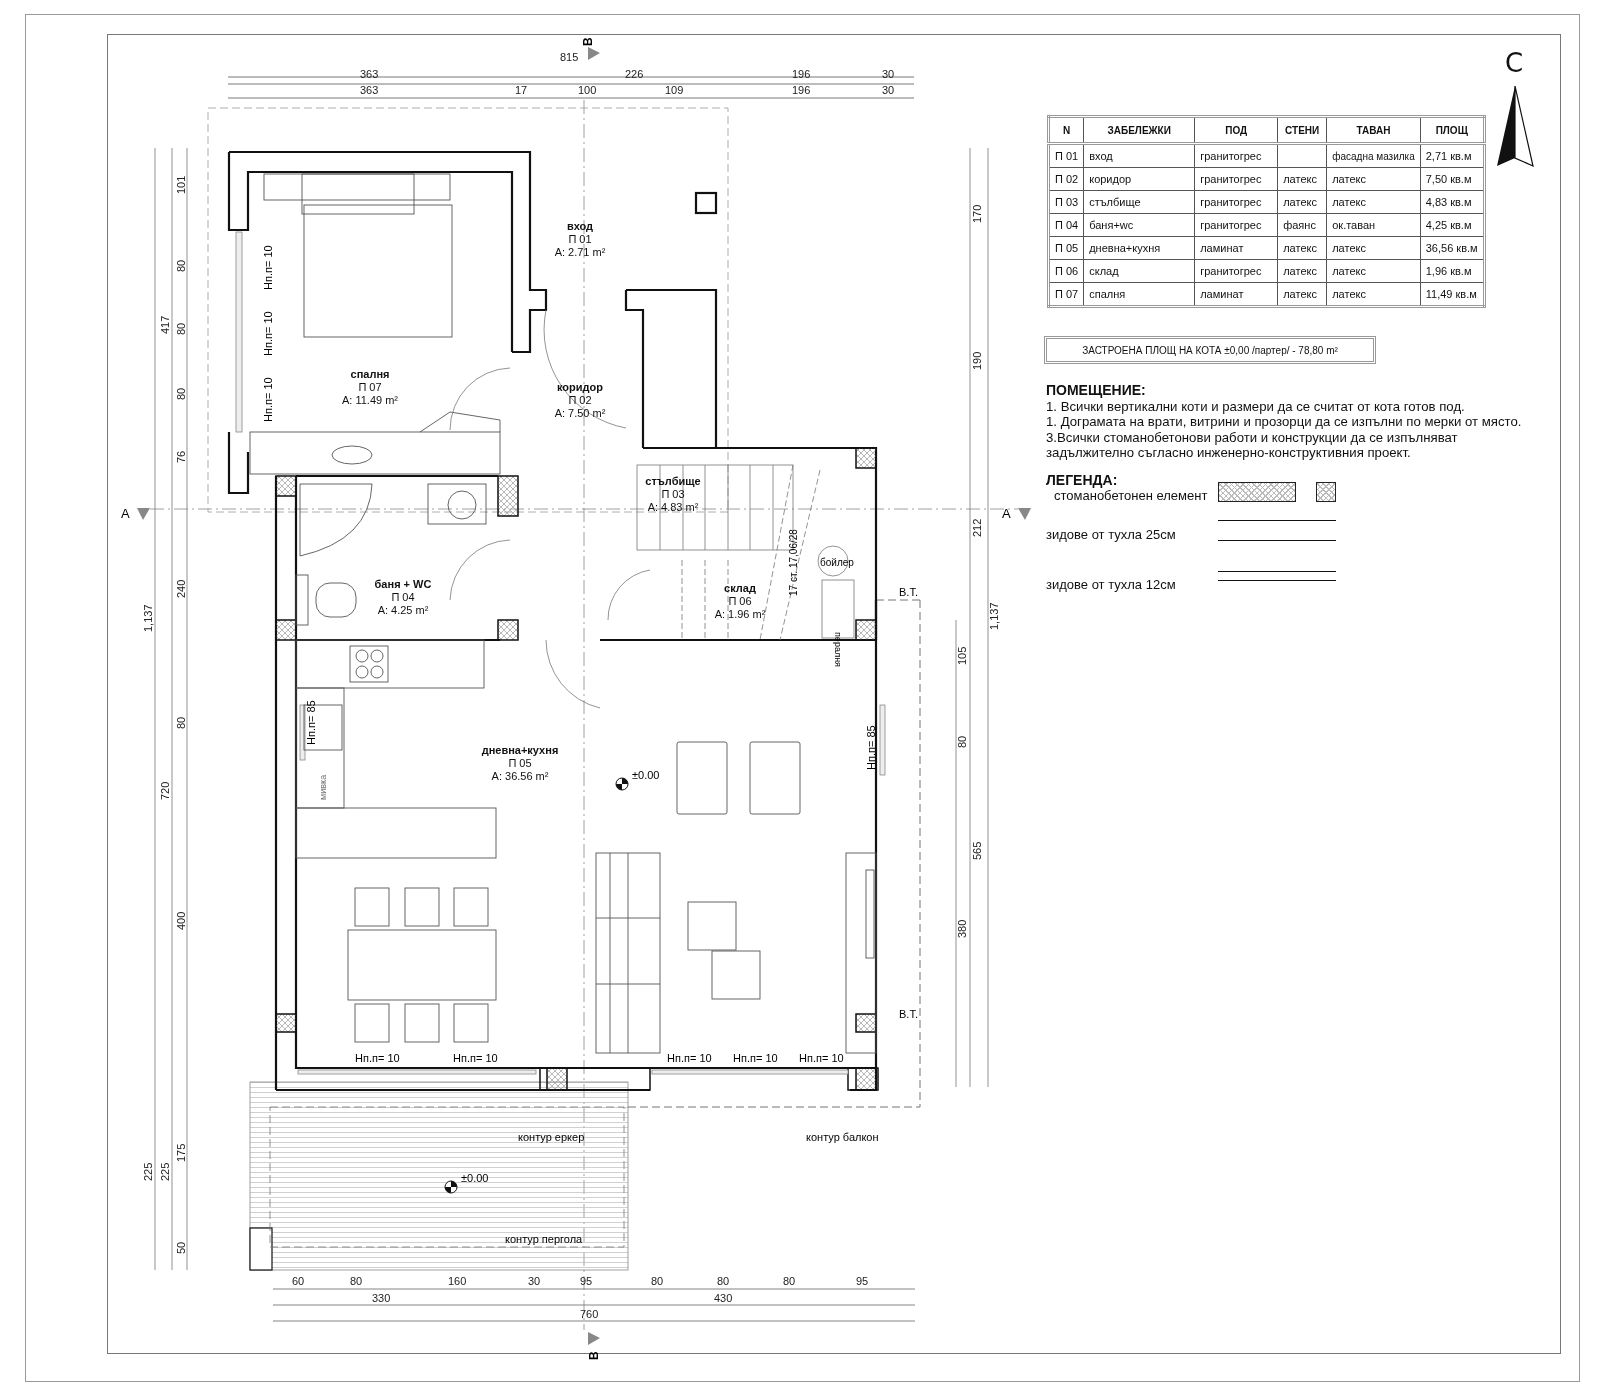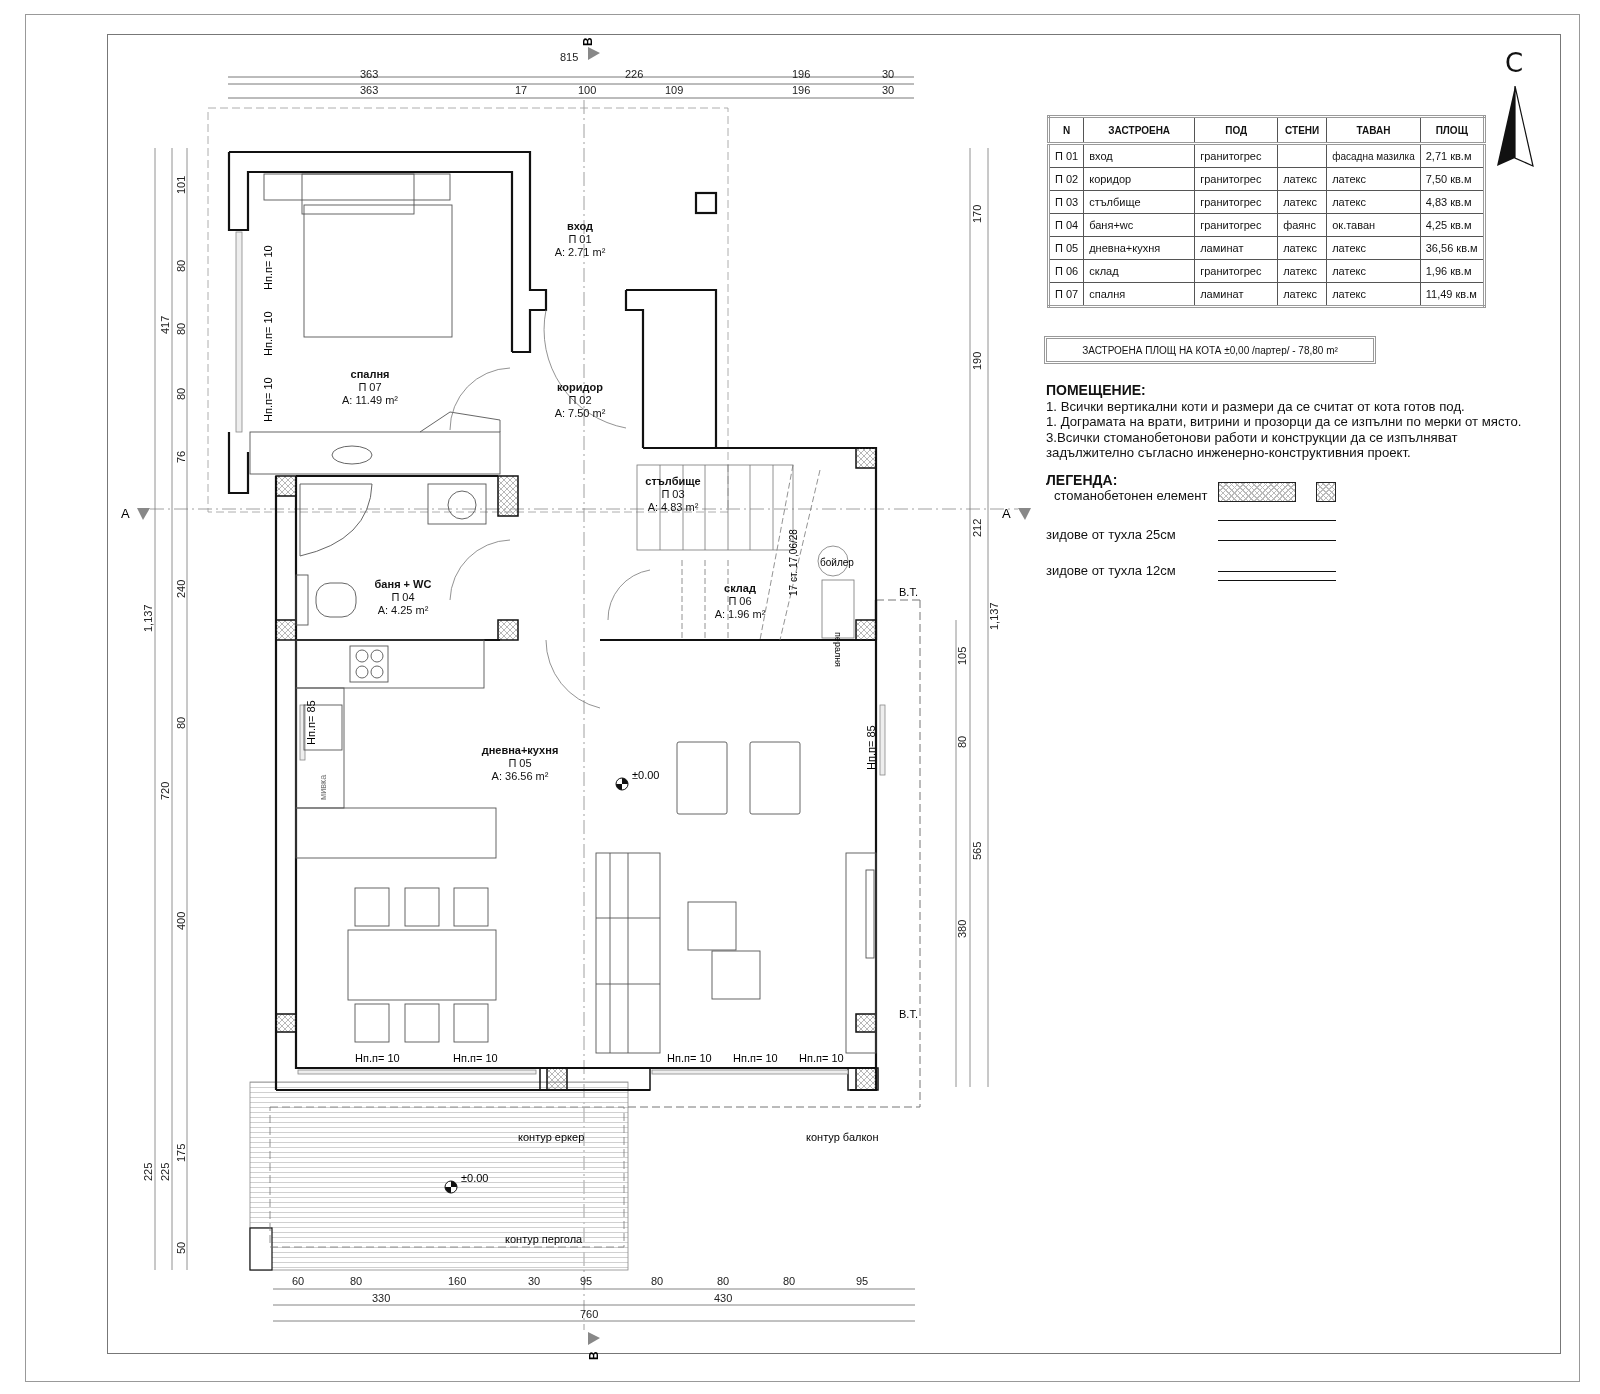--- a/index.html
+++ b/index.html
@@ -338,21 +338,21 @@
   <svg width="40" height="90" style="position:absolute;left:0;top:38px">
     <polygon points="20,0 2,80 20,72" fill="#111"></polygon>
     <polygon points="20,0 38,80 20,72" fill="#fff" stroke="#111" stroke-width="1.2"></polygon>
   </svg>
 </div>
 
 <table class="tbl">
   <thead>
     <tr>
       <th style="width:22px">N</th>
-      <th style="width:100px">ЗАСТРОЕНА</th>
+      <th style="width:100px">ЗАБЕЛЕЖКИ</th>
       <th style="width:72px">ПОД</th>
       <th style="width:38px">СТЕНИ</th>
       <th style="width:38px">ТАВАН</th>
       <th style="width:52px">ПЛОЩ</th>
     </tr>
   </thead>
   <tbody>
     <tr>
       <td>П 01</td>
       <td>вход</td>
@@ -423,16 +423,16 @@
 </div>
 
 <div class="legend">
   <div class="leg-row h" style="left:0;top:0">ЛЕГЕНДА:</div>
   <div class="leg-row" style="left:8px;top:16px">стоманобетонен елемент</div>
   <div class="hatch" style="left:172px;top:10px;width:76px;height:18px"></div>
   <div class="hatch" style="left:270px;top:10px;width:18px;height:18px"></div>
   <div class="leg-row" style="left:0;top:55px">зидове от тухла 25см</div>
   <div class="line" style="left:172px;top:48px;width:118px"></div>
   <div class="line" style="left:172px;top:68px;width:118px"></div>
-  <div class="leg-row" style="left:0;top:91px">зидове от тухла 12см</div>
+  <div class="leg-row" style="left:0;top:105px">зидове от тухла 12см</div>
   <div class="line" style="left:172px;top:99px;width:118px"></div>
   <div class="line" style="left:172px;top:108px;width:118px"></div>
 </div>
 
 </body></html>

